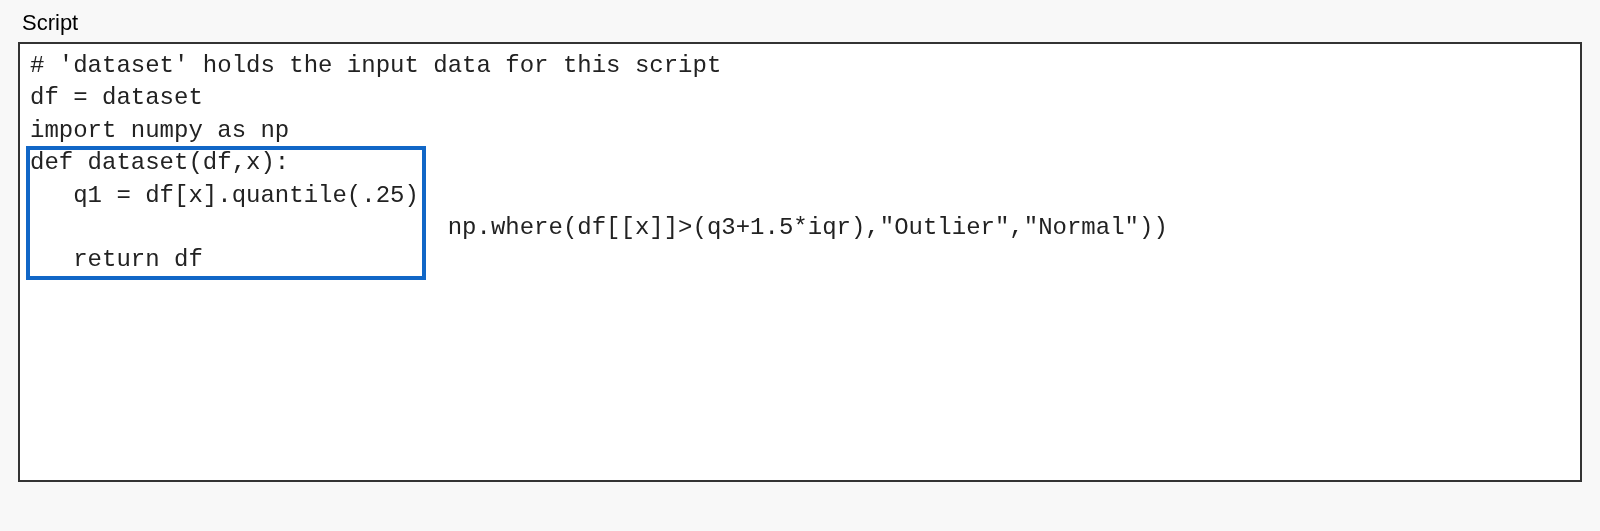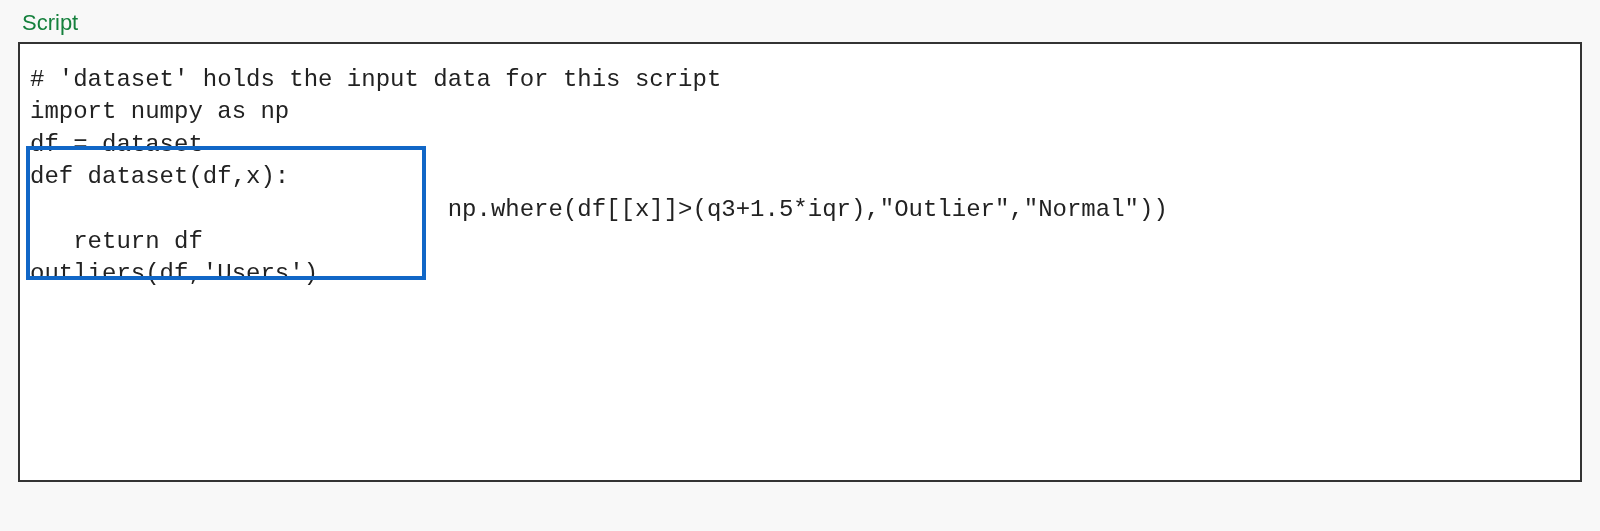--- a/index.html
+++ b/index.html
@@ -9,28 +9,28 @@
     font-family: "Segoe UI", Arial, sans-serif;
     width: 1600px;
     box-sizing: border-box;
   }
   .wrap {
     padding: 10px 18px 20px 18px;
     box-sizing: border-box;
   }
   .panel-label {
     font-size: 22px;
-    color: #15803d;
+    color: #000000;
     margin: 0 0 6px 4px;
     font-weight: 400;
   }
   .editor {
     background: #ffffff;
     border: 2px solid #333333;
-    padding: 20px 10px 20px 10px;
+    padding: 6px 10px 20px 10px;
     font-family: Consolas, "Courier New", monospace;
     font-size: 24px;
     color: #222222;
     line-height: 1.35;
     position: relative;
     min-height: 440px;
     box-sizing: border-box;
   }
   .code-line {
     white-space: pre;
@@ -45,21 +45,21 @@
 </head>
 <body>
 
 <div class="wrap">
   <div class="panel-label">Script</div>
 
   <div class="editor">
     <div class="highlight-box" style="top:102px;left:6px;width:400px;height:134px;"></div>
 
     <div class="code-line"># 'dataset' holds the input data for this script</div>
+    <div class="code-line">df = dataset</div>
     <div class="code-line">import numpy as np</div>
-    <div class="code-line">df = dataset</div>
     <div class="code-line">def dataset(df,x):</div>
+    <div class="code-line">   q1 = df[x].quantile(.25)</div>
     <div class="code-line">                             np.where(df[[x]]&gt;(q3+1.5*iqr),"Outlier","Normal"))</div>
     <div class="code-line">   return df</div>
     <div class="code-line"></div>
-    <div class="code-line">outliers(df,'Users')</div>
   </div>
 </div>
 
 </body></html>

